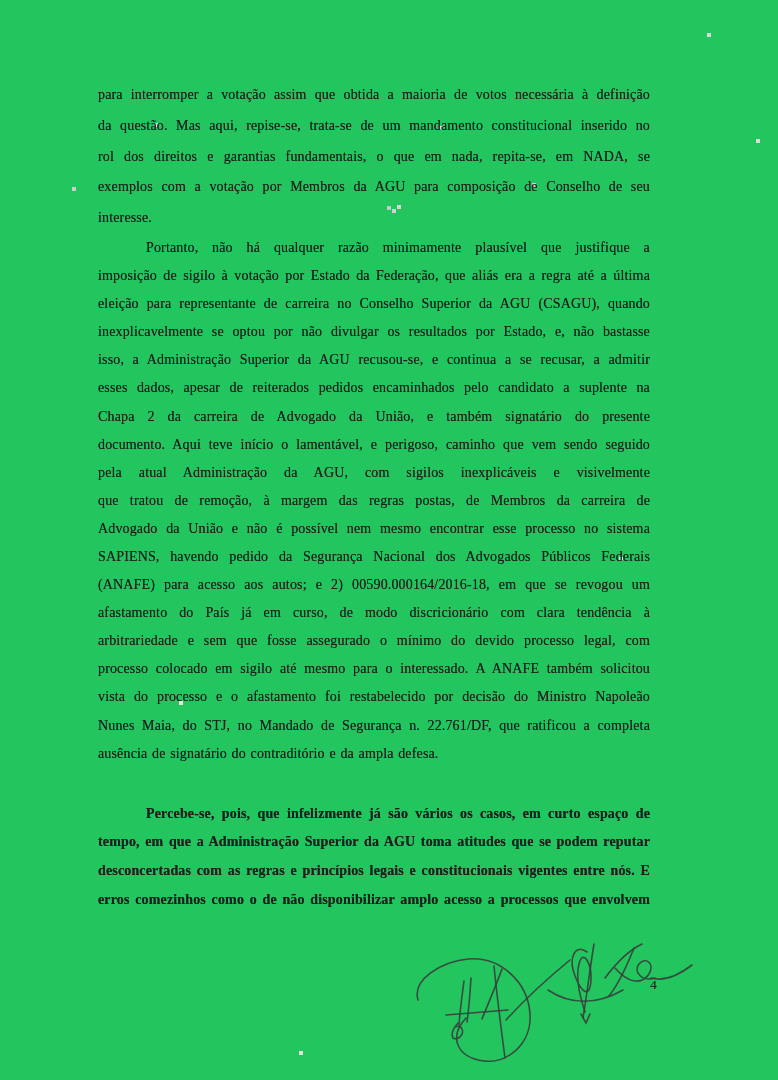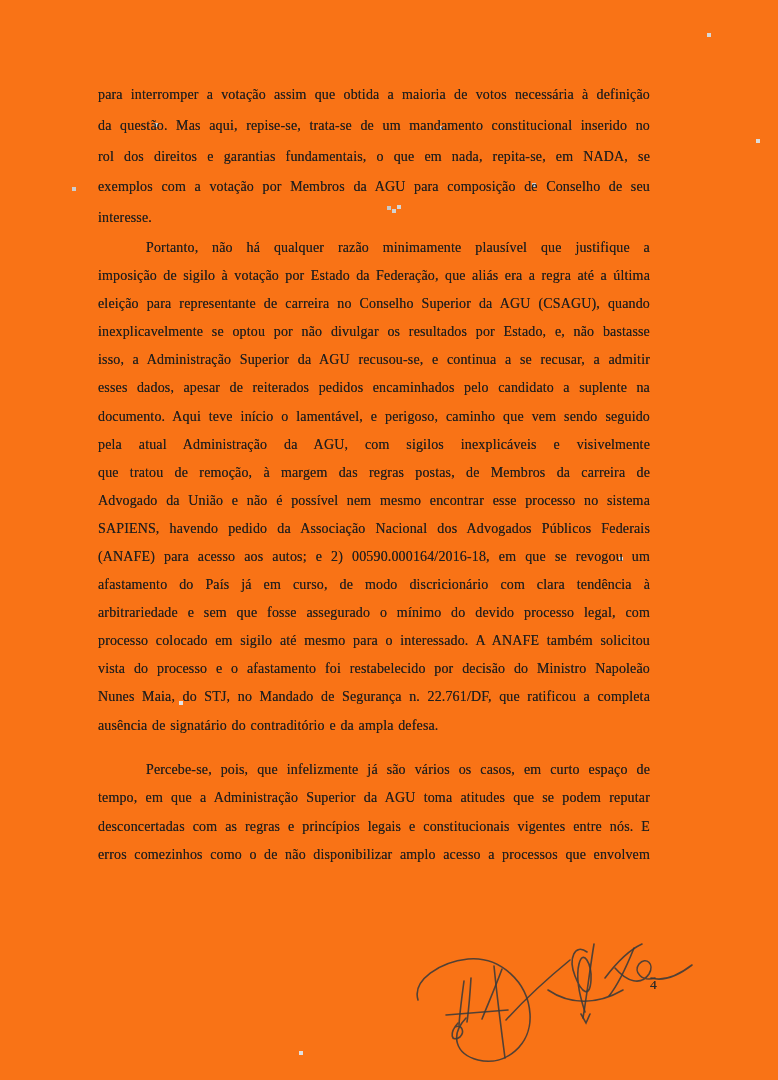--- a/index.html
+++ b/index.html
@@ -4,35 +4,35 @@
 <style>
   html, body {
     margin: 0;
     padding: 0;
     background: #ffffff;
   }
   .page {
     position: relative;
     width: 778px;
     height: 1080px;
-    background: #f97316;
+    background: #22c55e;
     overflow: hidden;
     font-family: "Liberation Serif", "DejaVu Serif", serif;
     color: #1f1f1f;
   }
   .text-block {
     position: absolute;
     left: 98px;
     top: 80px;
     width: 552px;
   }
   .para { margin: 0; padding: 0; }
   .para-1 { line-height: 30.8px; }
   .para-2 { line-height: 28.1px; }
-  .para-3 { line-height: 28.6px; margin-top: 16px; }
+  .para-3 { line-height: 28.6px; margin-top: 32px; font-weight: bold; }
   .line {
     font-size: 14px;
     letter-spacing: 0.15px;
     word-spacing: 1px;
     text-align: justify;
     text-align-last: justify;
     white-space: normal;
     text-shadow: 0 0 0.45px rgba(20,20,20,0.65);
   }
   .line.indent { padding-left: 48px; }
@@ -98,25 +98,26 @@
       <div class="line last">interesse.</div>
     </div>
 
     <div class="para para-2">
       <div class="line indent">Portanto, não há qualquer razão minimamente plausível que justifique a</div>
       <div class="line">imposição de sigilo à votação por Estado da Federação, que aliás era a regra até a última</div>
       <div class="line">eleição para representante de carreira no Conselho Superior da AGU (CSAGU), quando</div>
       <div class="line">inexplicavelmente se optou por não divulgar os resultados por Estado, e, não bastasse</div>
       <div class="line">isso, a Administração Superior da AGU recusou-se, e continua a se recusar, a admitir</div>
       <div class="line">esses dados, apesar de reiterados pedidos encaminhados pelo candidato a suplente na</div>
+      <div class="line">Chapa 2 da carreira de Advogado da União, e também signatário do presente</div>
       <div class="line">documento. Aqui teve início o lamentável, e perigoso, caminho que vem sendo seguido</div>
       <div class="line">pela atual Administração da AGU, com sigilos inexplicáveis e visivelmente</div>
       <div class="line">que tratou de remoção, à margem das regras postas, de Membros da carreira de</div>
       <div class="line">Advogado da União e não é possível nem mesmo encontrar esse processo no sistema</div>
-      <div class="line">SAPIENS, havendo pedido da Associação Nacional dos Advogados Públicos Federais</div>
+      <div class="line">SAPIENS, havendo pedido da Segurança Nacional dos Advogados Públicos Federais</div>
       <div class="line">(ANAFE) para acesso aos autos; e 2) 00590.000164/2016-18, em que se revogou um</div>
       <div class="line">afastamento do País já em curso, de modo discricionário com clara tendência à</div>
       <div class="line">arbitrariedade e sem que fosse assegurado o mínimo do devido processo legal, com</div>
       <div class="line">processo colocado em sigilo até mesmo para o interessado. A ANAFE também solicitou</div>
       <div class="line">vista do processo e o afastamento foi restabelecido por decisão do Ministro Napoleão</div>
       <div class="line">Nunes Maia, do STJ, no Mandado de Segurança n. 22.761/DF, que ratificou a completa</div>
       <div class="line last">ausência de signatário do contraditório e da ampla defesa.</div>
     </div>
 
     <div class="para para-3">

